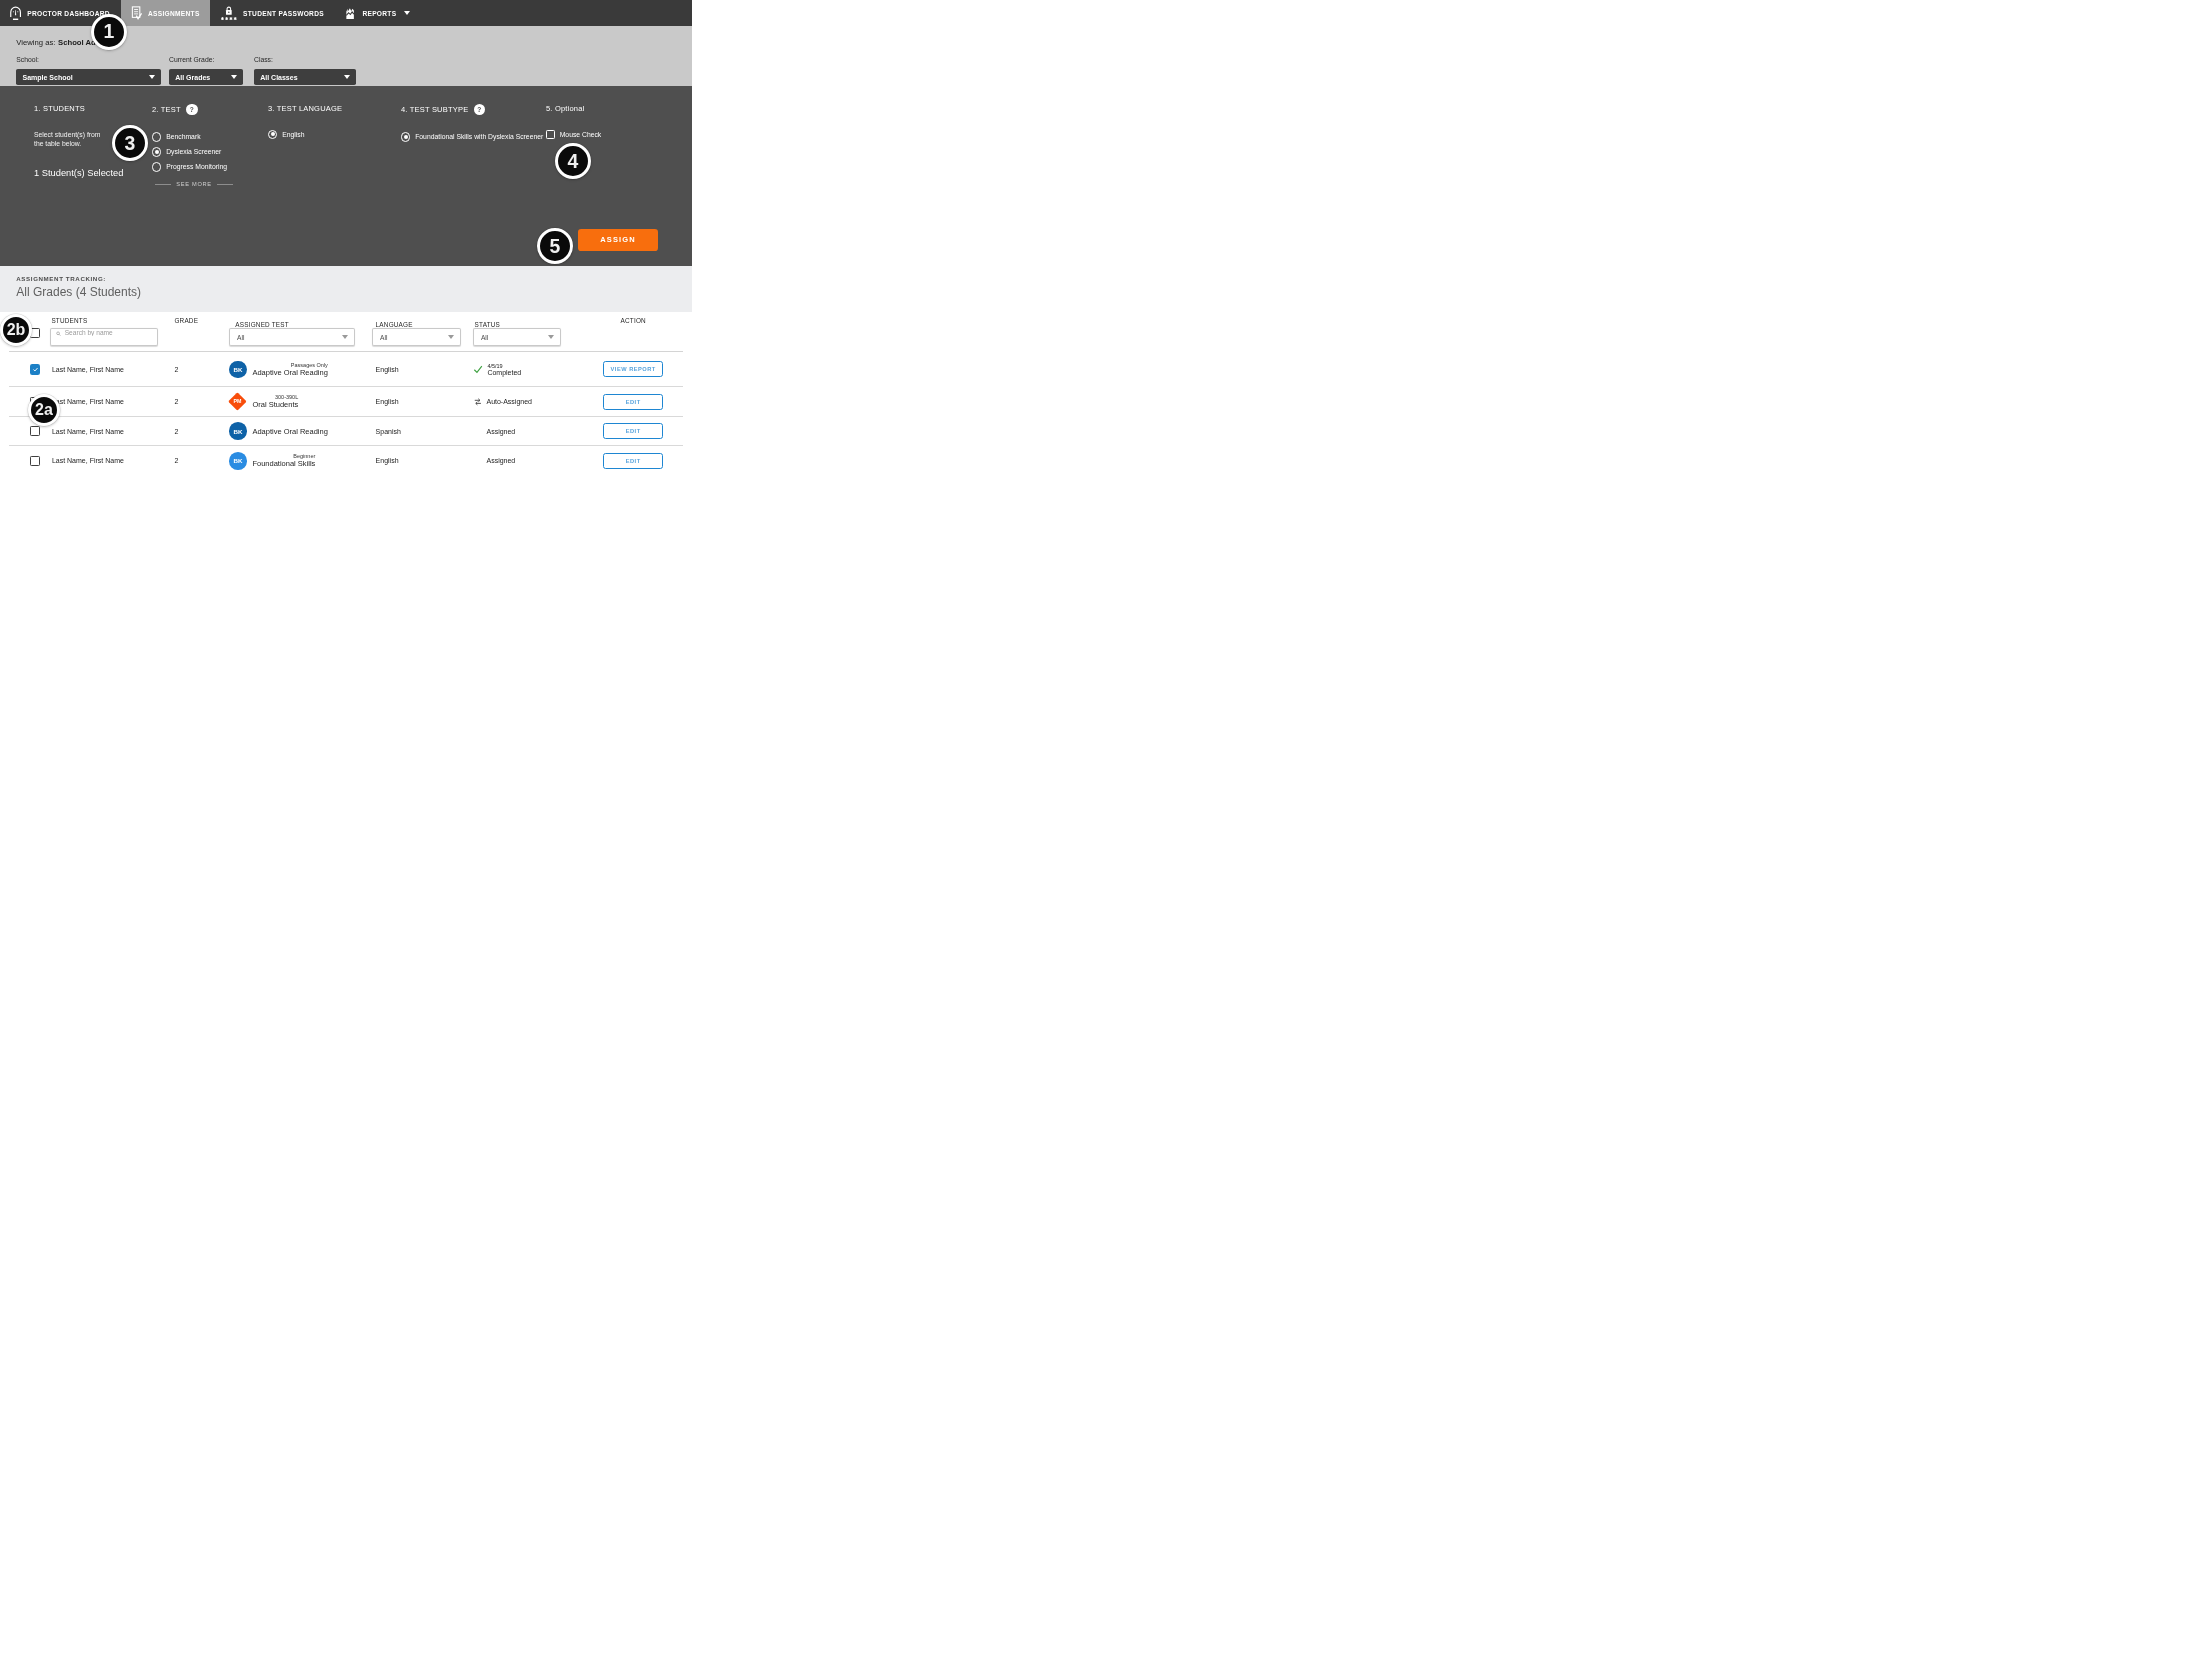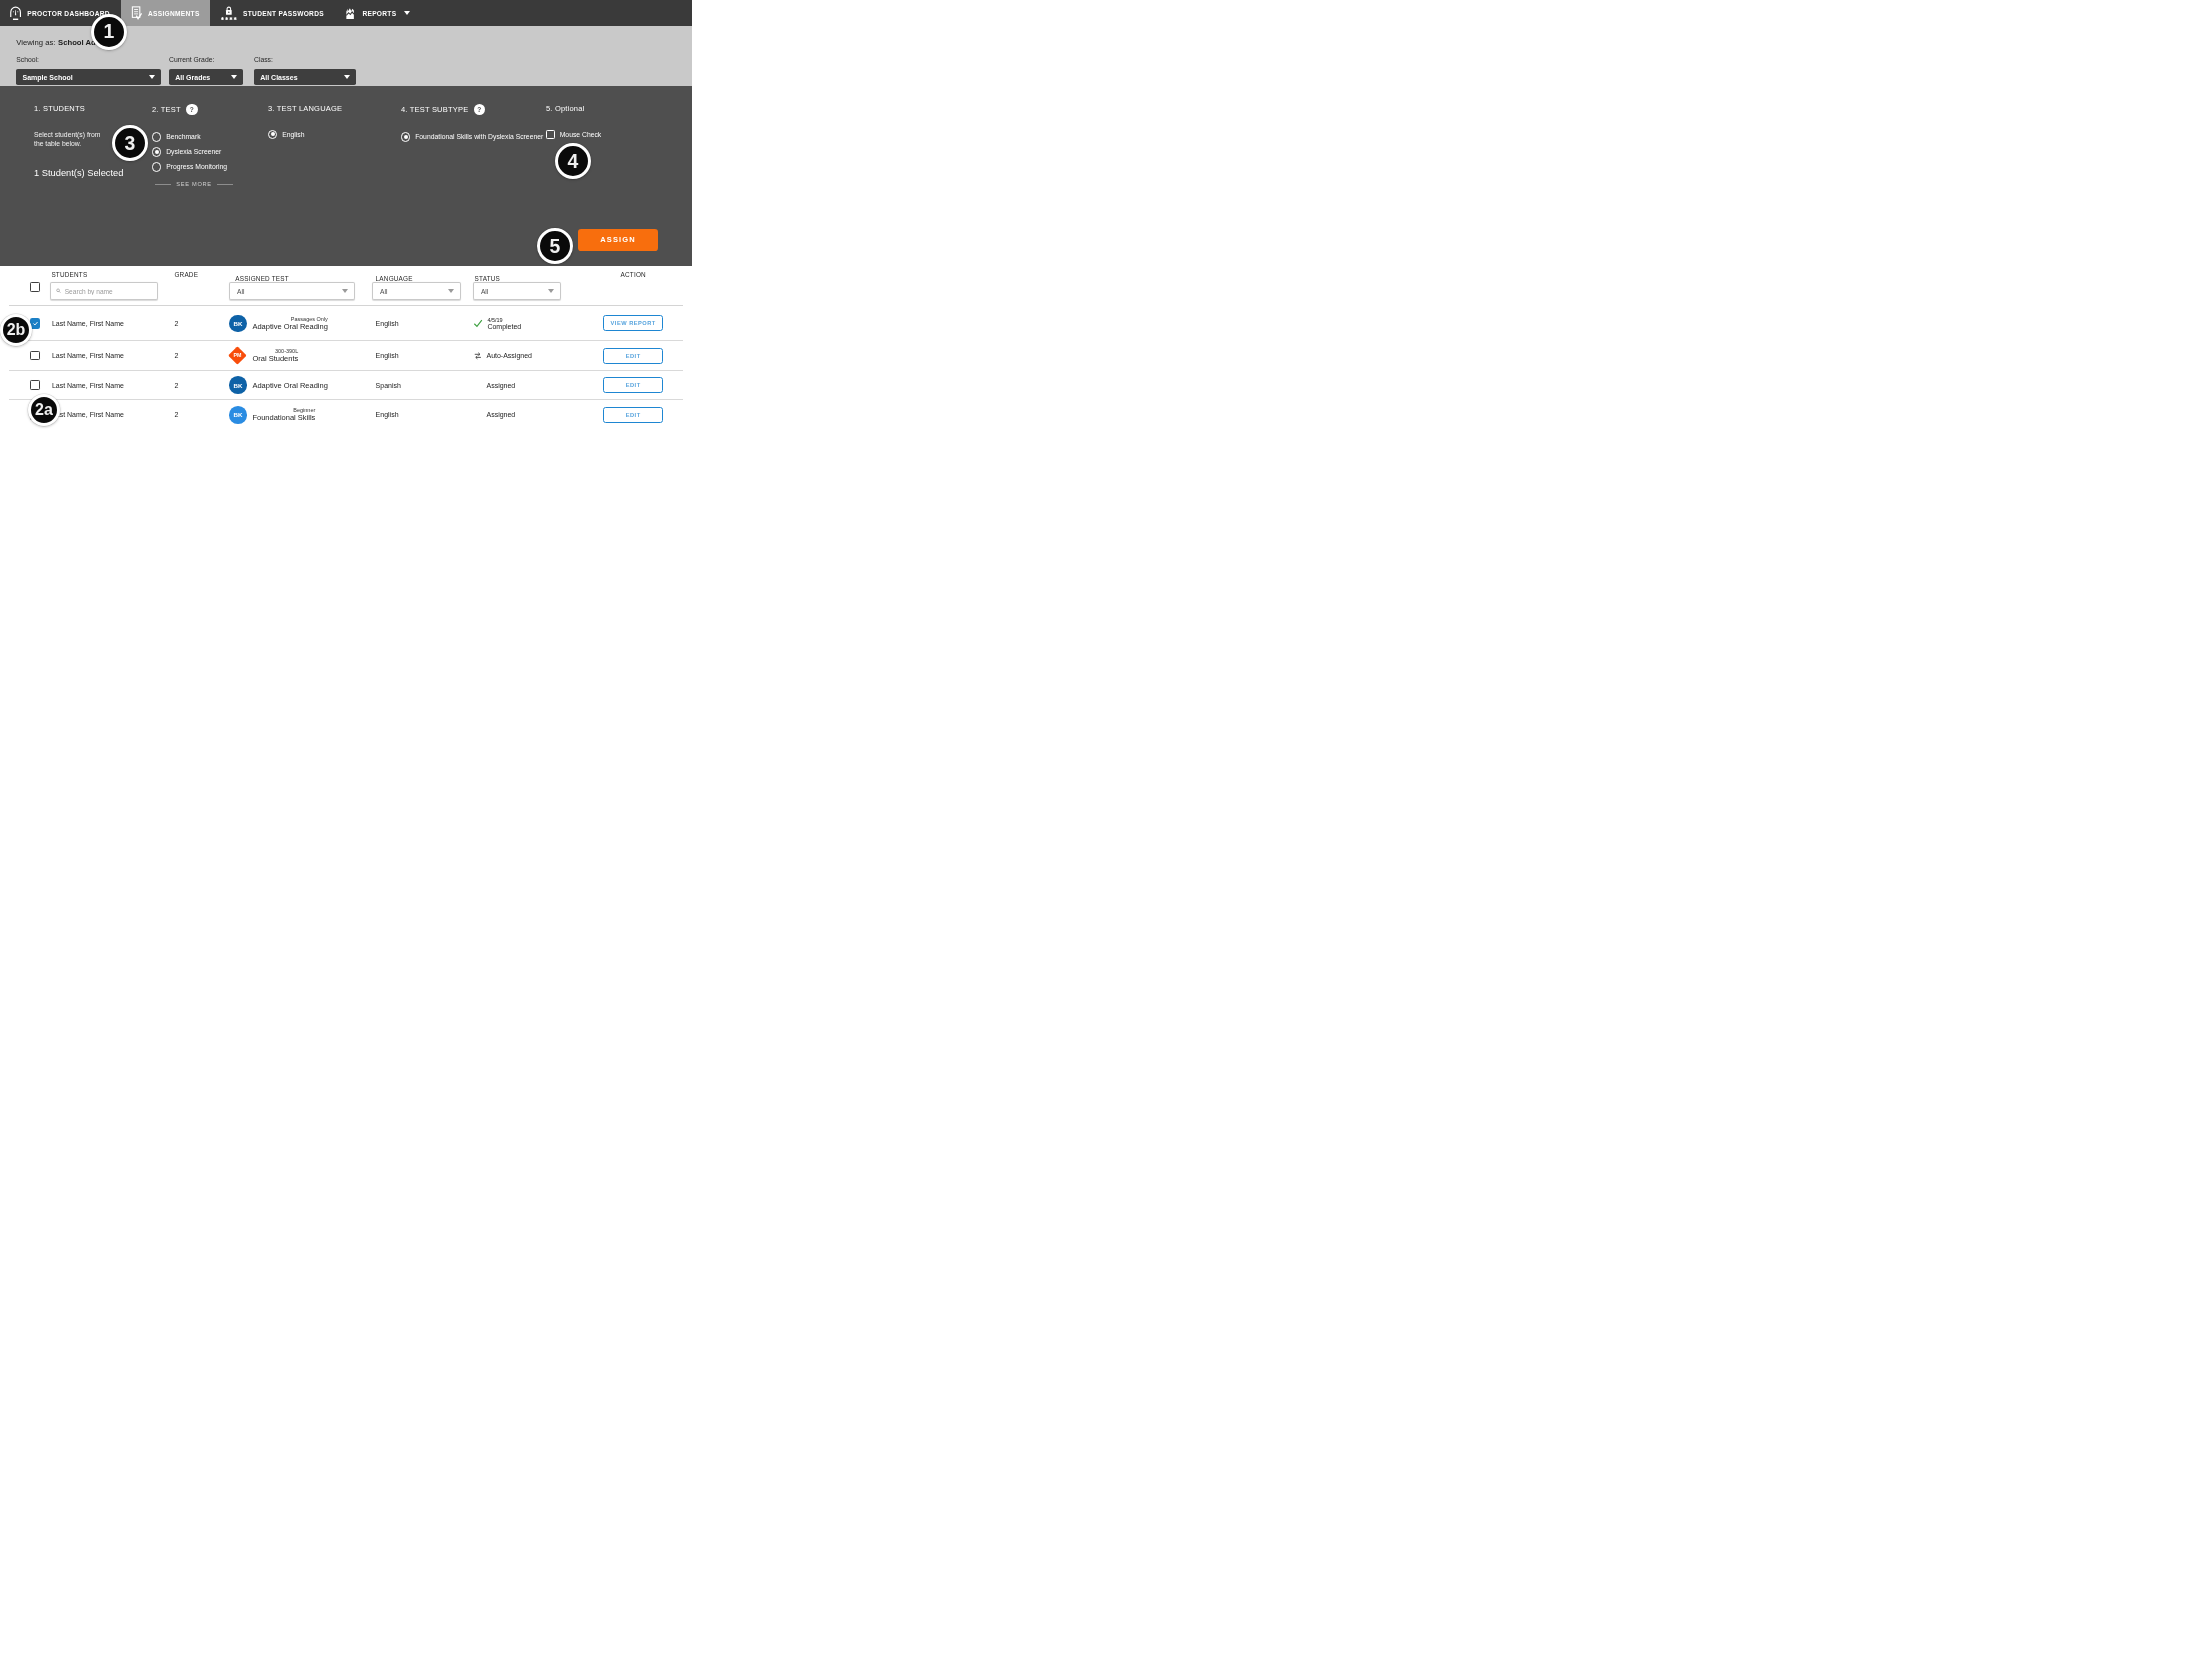--- a/index.html
+++ b/index.html
@@ -74,21 +74,21 @@
   .hcell.ht { padding-left:6.2px; } .hcell.h8 { padding-left:3.5px; }
   .hact { display:flex; justify-content:flex-end; }
   .hact span { width:60px; text-align:center; }
   .tfilter { height:24px; align-items:start; border-bottom:0.9px solid #d4d4d4; }
   .cb { width:9.7px; height:9.7px; border:1.1px solid #3f3f3f; border-radius:1.3px; background:#fff;
         cursor:pointer; flex:0 0 auto; }
   .cbcell { display:flex; justify-content:flex-start; padding-left:8.8px; }
   .cb.checked { width:10.6px; height:10.6px; border:none; border-radius:2.2px; background:#1c80c6;
                 display:flex; align-items:center; justify-content:center; }
   .search { width:108px; height:17.6px; border:0.4px solid #c9c9c9; border-radius:1.8px; background:#fff;
-            box-shadow:0 0.4px 0.9px rgba(0,0,0,.15); display:flex; align-items:center; padding:0 4.4px 0 5.3px; }
+            box-shadow:0 0.4px 0.9px rgba(0,0,0,.15); display:flex; align-items:flex-start; padding:0 4.4px 0 5.3px; }
   .search input { border:none; outline:none; flex:1; font-size:6.6px; color:#333; margin-left:3.5px;
                   font-family:"Liberation Sans",sans-serif; background:transparent; }
   .search input::placeholder { color:#9b9b9b; }
   .dd { height:17.6px; border:0.4px solid #c9c9c9; border-radius:1.8px; background:#fff; cursor:pointer;
         box-shadow:0 0.4px 0.9px rgba(0,0,0,.15); display:flex; align-items:center;
         justify-content:space-between; padding:0 6.2px 0 7px; font-size:6.6px; color:#4a4a4a; }
   .caret-g { width:0; height:0; border-left:3.1px solid transparent; border-right:3.1px solid transparent;
              border-top:4px solid #9a9a9a; }
   .dd1 { width:126px; } .dd2 { width:89px; } .dd3 { width:88px; margin-left:1.8px; }
 
@@ -276,20 +276,24 @@
         <div class="optrow">
           <span class="pcheck"></span>
           <span class="olabel">Mouse Check</span>
         </div>
       </div>
     </div>
 
     <button class="assign-btn">ASSIGN</button>
   </div>
 
+  <div class="trackbar">
+    <div class="tlab">ASSIGNMENT TRACKING:</div>
+    <div class="ttitle">All Grades (4 Students)</div>
+  </div>
 
   <div class="table">
     <div class="grid thead">
       <div></div>
       <div class="hcell">STUDENTS</div>
       <div class="hcell">GRADE</div>
       <div class="hcell lo ht">ASSIGNED TEST</div>
       <div class="hcell lo h8">LANGUAGE</div>
       <div class="hcell lo h8">STATUS</div>
       <div class="hcell hact">

